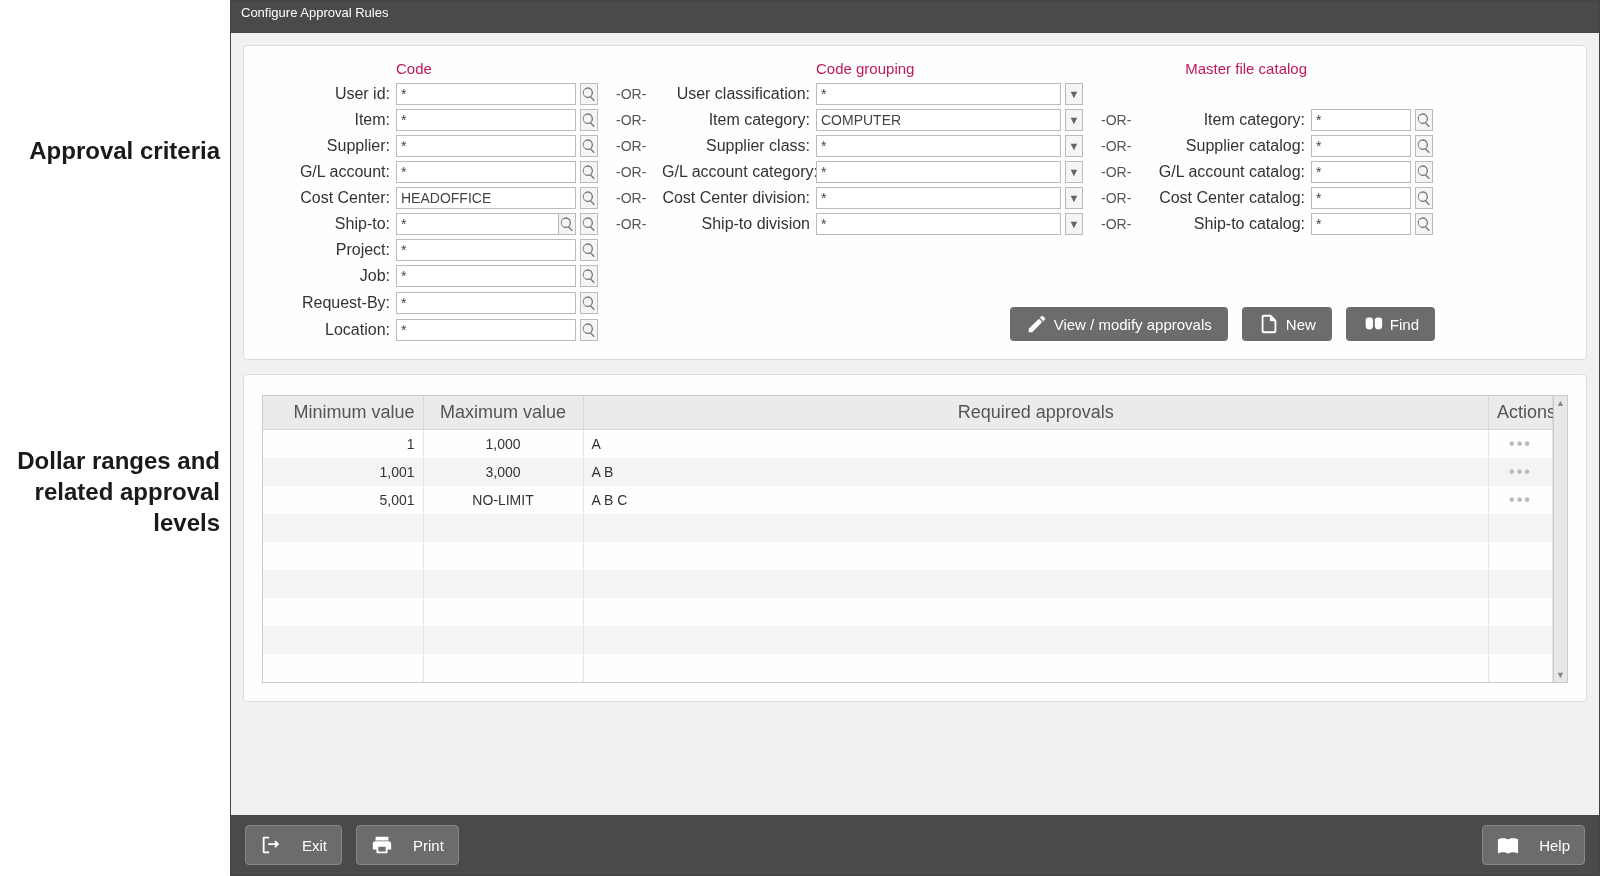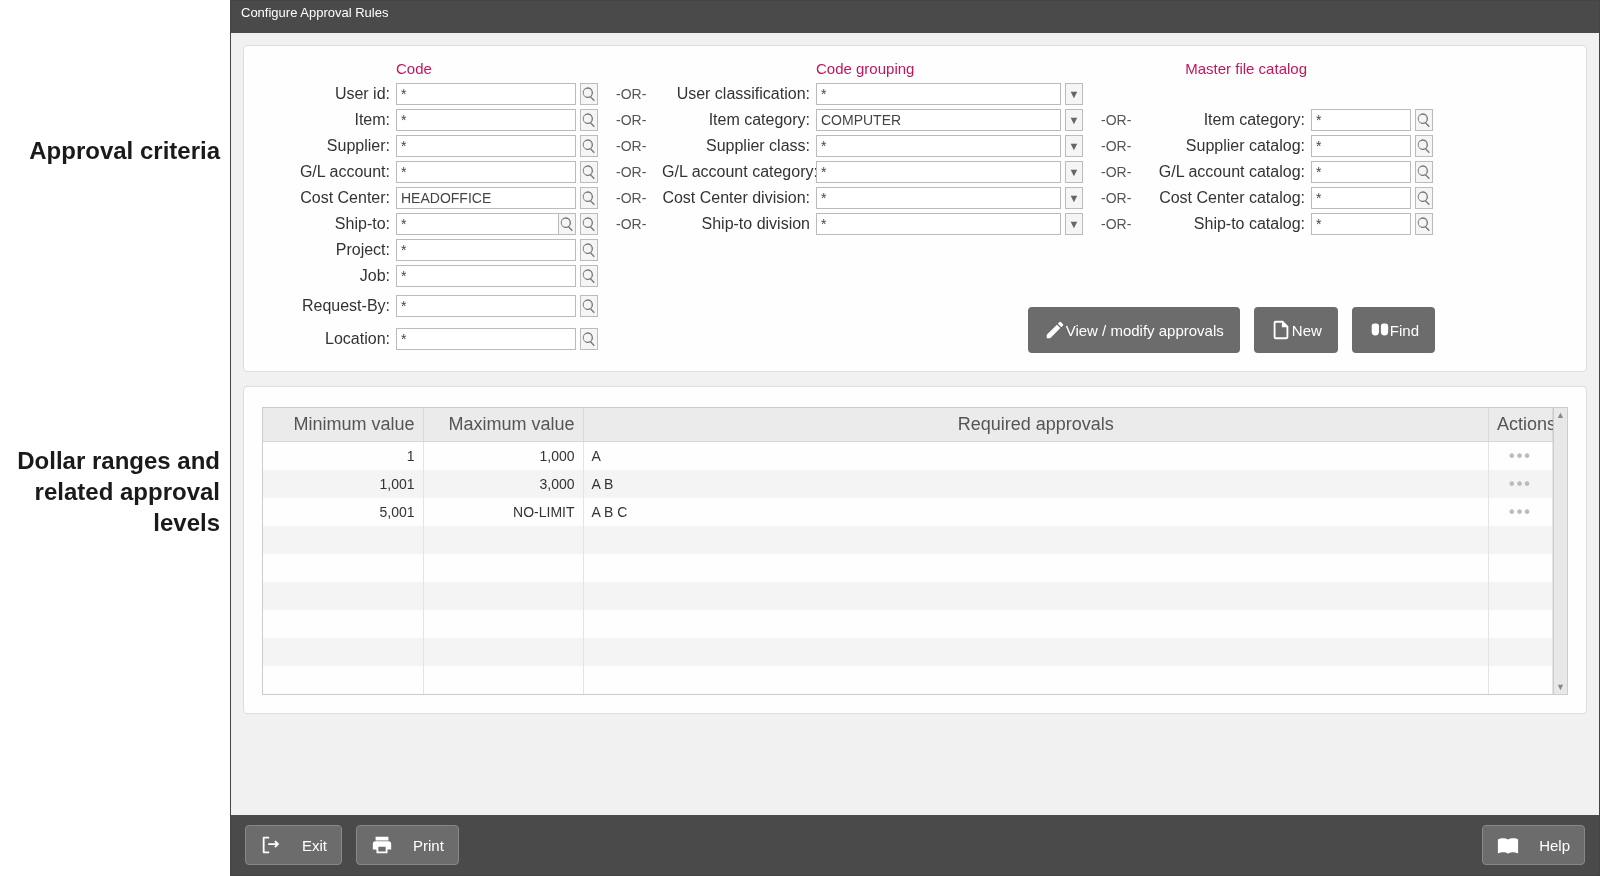--- a/index.html
+++ b/index.html
@@ -94,24 +94,24 @@
     justify-content: flex-end;
     gap: 14px;
     margin-top: 16px;
   }
   .btn {
     background: #6c6c6c;
     color: #fff;
     border: none;
     border-radius: 4px;
     padding: 0 16px;
-    height: 46px;
+    height: 34px;
     display: flex;
     align-items: center;
-    gap: 0;
+    gap: 6px;
     cursor: pointer;
     font-size: 15px;
   }
   .btn svg { width: 22px; height: 22px; fill: #fff; flex-shrink: 0; }
   .levels-panel {
     border: 1px solid #ddd;
     border-radius: 4px;
     background: #fefefe;
     padding: 20px 18px 18px 18px;
   }
@@ -138,21 +138,21 @@
     border-right: 1px solid #e4e4e4;
     padding: 4px 8px;
     height: 28px;
     font-size: 14px;
     color: #333;
   }
   .levels-table tr:nth-child(even) td {
     background: #f4f4f4;
   }
   .col-min { width: 160px; text-align: right; }
-  .col-max { width: 160px; text-align: right; }
+  .col-max { width: 160px; text-align: center; }
   .col-req { text-align: left; }
   .col-act { width: 64px; text-align: center; }
   .act-dots { color: #bbb; letter-spacing: 2px; cursor: pointer; font-weight: bold; font-size: 16px; }
   .scroll-col {
     width: 14px;
     background: #e8e8e8;
     border-left: 1px solid #ccc;
     position: relative;
   }
   .scroll-col::before {

